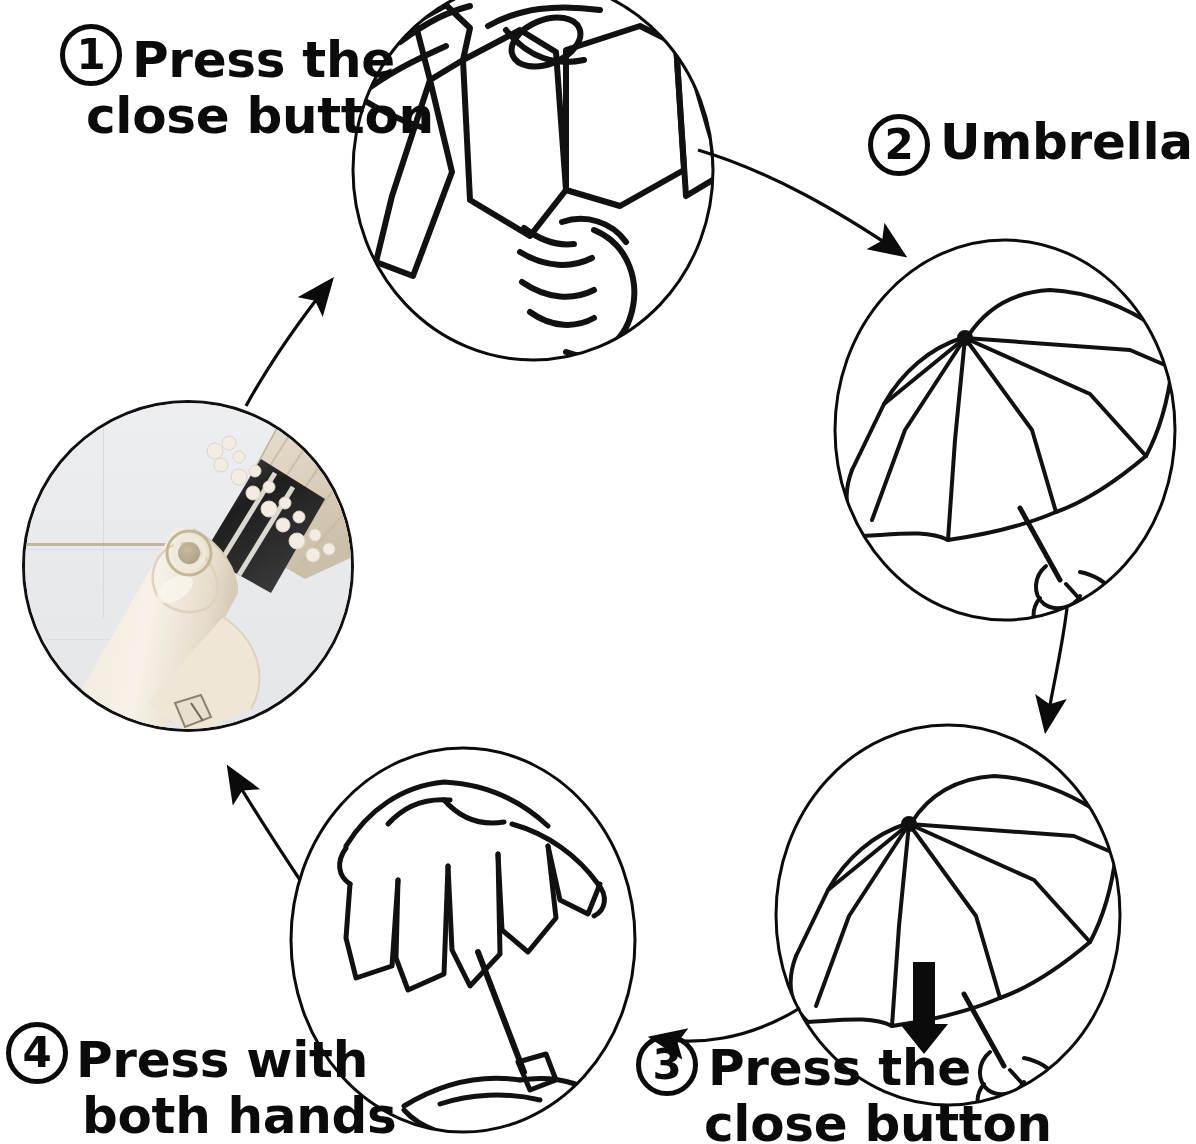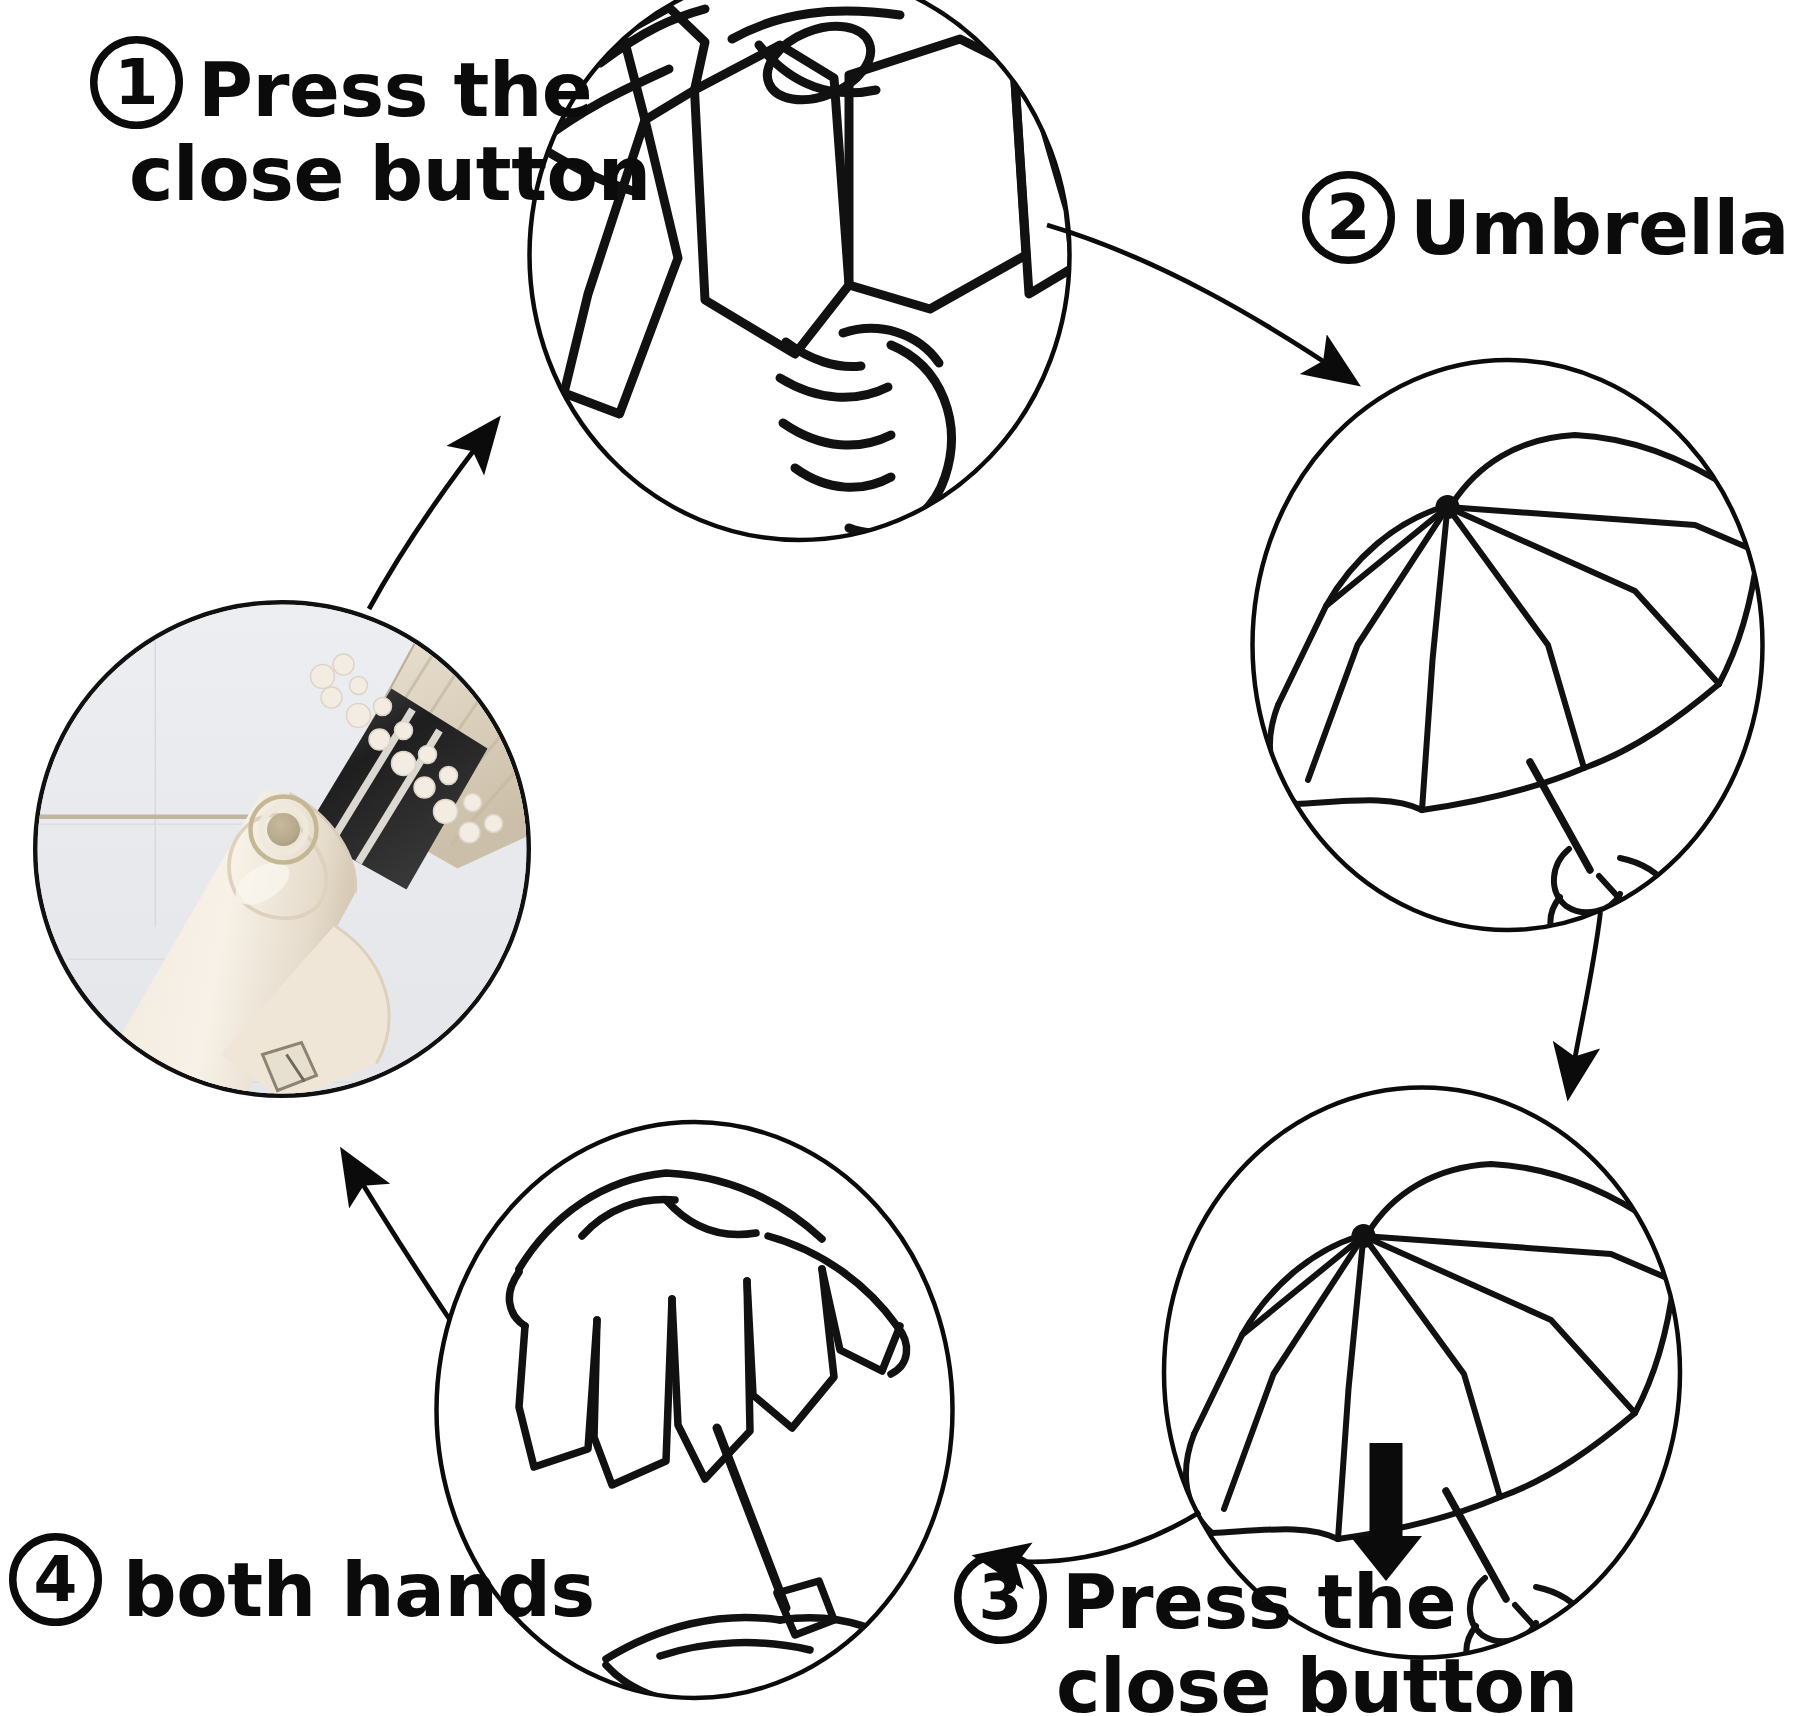--- a/index.html
+++ b/index.html
@@ -56,21 +56,21 @@
     font-family: "DejaVu Sans", sans-serif;
   }
   .caption .l2 { display: block; }
 
   
   #label-1 { left: 60px;  top: 24px; }
   #label-1 .caption { margin-left: 10px; margin-top: 8px; }
   #label-1 .caption .l2 { margin-left: -46px; }
 
   #label-2 { left: 868px; top: 114px; }
-  #label-2 .caption { margin-left: 10px; margin-top: 10px; }
+  #label-2 .caption { margin-left: 10px; margin-top: 0; }
   #label-2 .caption .l2 { margin-left: -68px; }
 
   #label-3 { left: 636px; top: 1034px; }
   #label-3 .caption { margin-left: 10px; margin-top: 6px; }
   #label-3 .caption .l2 { margin-left: -4px; text-align: right; }
 
   #label-4 { left: 6px;  top: 1022px; }
   #label-4 .caption { margin-left: 8px; margin-top: 10px; }
   #label-4 .caption .l2 { margin-left: 6px; }
 
@@ -387,17 +387,18 @@
     <div class="badge">3</div>
     <div class="caption">
       <span>Press the</span>
       <span class="l2">close button</span>
     </div>
   </div>
 
   <div class="step-label" id="label-4">
     <div class="badge">4</div>
     <div class="caption">
+      <span>Press with</span>
       <span class="l2">both hands</span>
     </div>
   </div>
 
 </div>
 
 </body></html>

